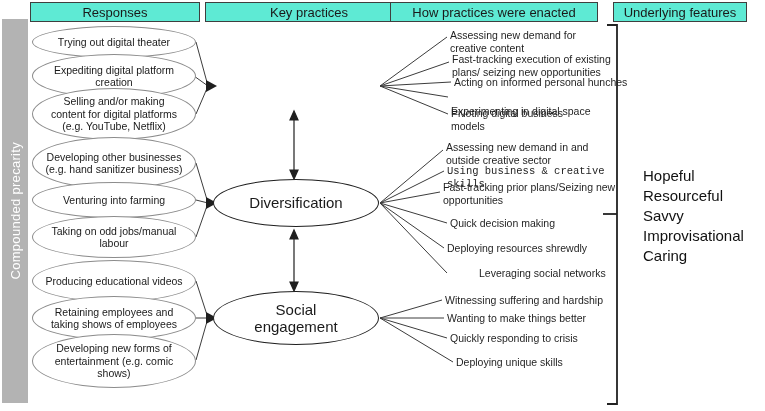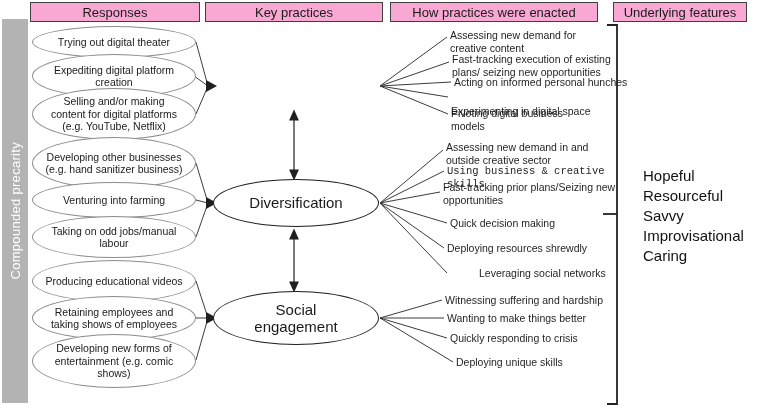--- a/index.html
+++ b/index.html
@@ -2,21 +2,21 @@
 <html><head>
 <meta charset="utf-8">
 <style>
   html,body{margin:0;padding:0;background:#ffffff;}
   .canvas{
     position:relative;width:765px;height:411px;background:#ffffff;
     font-family:"Liberation Sans",sans-serif;color:#1a1a1a;overflow:hidden;
   }
   svg.lines{position:absolute;left:0;top:0;width:765px;height:411px;z-index:1;}
   .hdr{
-    position:absolute;top:2px;height:20px;background:#f9a8d4;
+    position:absolute;top:2px;height:20px;background:#5eead4;
     border:1.5px solid #3f3f3f;display:flex;align-items:center;justify-content:center;
     font-size:13px;color:#1a1a1a;z-index:3;box-sizing:border-box;
   }
   .sidebar{
     position:absolute;left:2px;top:19px;width:26px;height:384px;background:#b3b3b3;
     display:flex;align-items:center;justify-content:center;z-index:2;
   }
   .sidebar span{
     writing-mode:vertical-rl;transform:rotate(180deg);
     color:#ffffff;font-size:13px;white-space:nowrap;letter-spacing:.3px;
@@ -93,21 +93,21 @@
       <polygon points="206,312 217,318 206,324"></polygon>
     </g>
 
     <g stroke="#222222" stroke-width="1.8" fill="none">
       <polyline points="607,25 617,25 617,404 607,404"></polyline>
       <line x1="603" y1="214" x2="617" y2="214"></line>
     </g>
   </svg>
 
   <div class="hdr" style="left:30px;width:170px;">Responses</div>
-  <div class="hdr" style="left:205px;width:178px;">Key practices</div>
+  <div class="hdr" style="left:205px;width:208px;">Key practices</div>
   <div class="hdr" style="left:390px;width:208px;">How practices were enacted</div>
   <div class="hdr" style="left:613px;width:134px;">Underlying features</div>
 
   <div class="sidebar">
     <span>Compounded precarity</span>
   </div>
 
   <div class="resp" style="left:32px;top:26px;width:164px;height:32px;">Trying out digital theater</div>
   <div class="resp" style="left:32px;top:54px;width:164px;height:44px;">Expediting digital platform creation</div>
   <div class="resp" style="left:32px;top:88px;width:164px;height:52px;">Selling and/or making content for digital platforms (e.g. YouTube, Netflix)</div>

